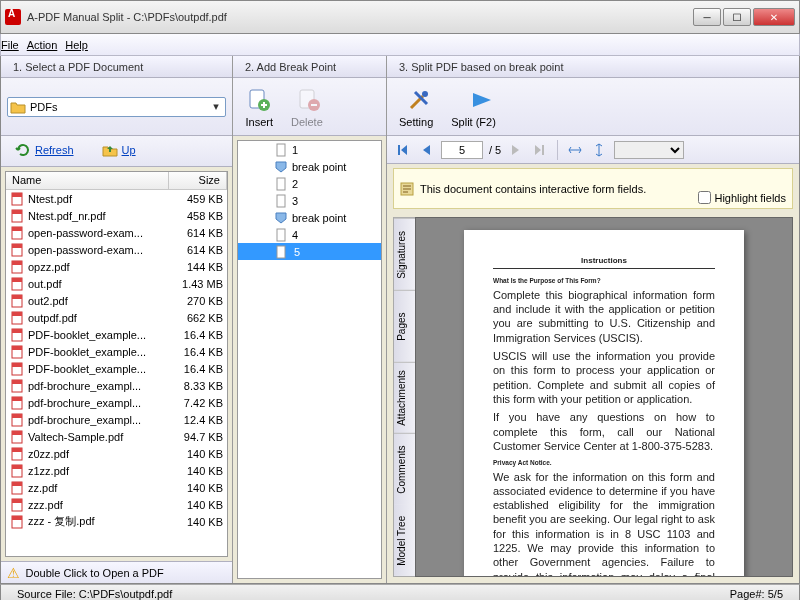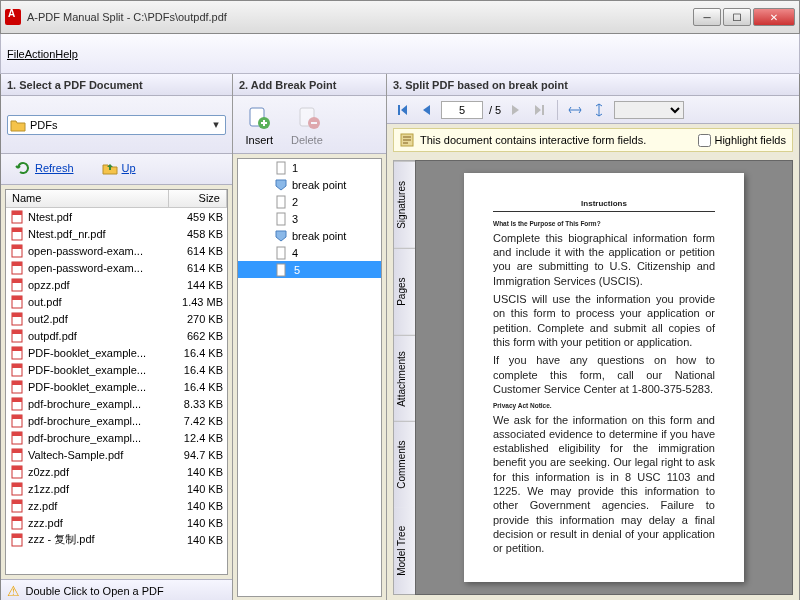--- a/index.html
+++ b/index.html
@@ -6,32 +6,32 @@
 body { background: #d4d0c8; width: 800px; height: 600px; overflow: hidden; }
 
 .titlebar { height: 34px; background: linear-gradient(#f5f5f5, #dcdcdc); border: 1px solid #888; display: flex; align-items: center; padding: 0 4px; }
 .title-icon { width: 16px; height: 16px; background: #c00; border-radius: 2px; margin-right: 6px; position: relative; }
 .title-icon::after { content: "A"; color: #fff; font-weight: bold; position: absolute; left: 3px; top: -1px; font-size: 10px; }
 .titlebar-text { flex: 1; color: #333; }
 .win-btns { display: flex; gap: 2px; }
 .win-btn { width: 28px; height: 18px; background: linear-gradient(#fafafa,#d0d0d0); border: 1px solid #888; border-radius: 2px; display: flex; align-items: center; justify-content: center; font-size: 10px; }
 .win-btn.close { background: linear-gradient(#e88,#c33); color: #fff; width: 42px; }
 
-.menubar { height: 40px; background: linear-gradient(#fbfbff,#eaeaf8); border: 1px solid #b8b8c8; border-top: none; padding: 0 6px; display: flex; align-items: center; gap: 0; }
+.menubar { height: 22px; background: linear-gradient(#fbfbff,#eaeaf8); border: 1px solid #b8b8c8; border-top: none; padding: 0 0; display: flex; align-items: center; gap: 8px; }
 .menubar span { text-decoration: underline; text-underline-offset: 1px; cursor: default; }
 
 .content { display: flex; height: 528px; border: 1px solid #888; border-top: none; background: #ece9d8; }
 
 .panel { display: flex; flex-direction: column; border-right: 1px solid #9a9a9a; min-width: 0; }
 .panel:last-child { border-right: none; }
 .panel1 { width: 232px; min-width: 232px; flex-shrink: 0; }
 .panel2 { width: 154px; min-width: 154px; flex-shrink: 0; }
 .panel3 { flex: 1; min-width: 0; }
 
-.phead { height: 22px; background: linear-gradient(#f6f6ff,#e0e0f0); border-bottom: 1px solid #b0b0c0; font-weight: bold; display: flex; align-items: center; padding: 0 6px; color: #333; }
+.phead { height: 22px; background: linear-gradient(#f6f6ff,#e0e0f0); border-bottom: 1px solid #b0b0c0; font-weight: normal; display: flex; align-items: center; padding: 0 12px; color: #333; }
 
 .toolbar { height: 58px; background: linear-gradient(#f4f4fb,#e6e6f4); border-bottom: 1px solid #b0b0c0; display: flex; align-items: center; gap: 6px; padding: 4px 6px; }
 .toolbtn { display: flex; flex-direction: column; align-items: flex-end; gap: 2px; padding: 2px 6px; border-radius: 3px; min-width: 36px; }
 .toolbtn .ico { width: 28px; height: 28px; display: flex; align-items: center; justify-content: center; }
 .toolbtn .lbl { font-size: 11px; }
 .toolbtn.disabled { opacity: .45; }
 .folder-combo { display: flex; align-items: center; background: #fff; border: 1px solid #7a9cc6; border-radius: 2px; padding: 1px 2px; flex: 1; height: 20px; }
 .folder-combo .fico { width: 16px; height: 16px; margin-right: 4px; }
 .folder-combo .dd { margin-left: auto; width: 14px; text-align: center; color: #333; }
 
@@ -63,21 +63,21 @@
 .tnode.sel { background: #3399ff; color: #fff; }
 .tnode.sel .lbl { background: #3399ff; color: #fff; padding: 0 2px; }
 
 .navbar { height: 28px; background: linear-gradient(#f4f4fb,#e6e6f4); border-bottom: 1px solid #b0b0c0; display: flex; align-items: center; gap: 6px; padding: 0 6px; }
 .navbtn { width: 18px; height: 18px; display: flex; align-items: center; justify-content: center; color: #3878c8; }
 .navbtn.disabled { color: #bbb; }
 .pageinput { width: 42px; height: 18px; border: 1px solid #aaa; text-align: center; background: #fff; }
 .navsep { width: 1px; height: 20px; background: #c0c0d0; margin: 0 2px; }
 
 .msgbar { margin: 4px 6px; background: #fffde8; border: 1px solid #d8d090; padding: 4px 6px; display: flex; align-items: center; gap: 6px; font-size: 10.5px; }
-.msgbar .chk { margin-left: auto; display: flex; align-items: center; gap: 3px; }
+.msgbar .chk { margin-left: auto; display: flex; align-items: center; gap: 3px; margin-top: 18px; }
 
 .pdfview { flex: 1; display: flex; margin: 0 6px 6px 6px; min-height: 0; overflow: hidden; }
 .sidtabs { width: 22px; display: flex; flex-direction: column; background: #e8e8f0; border: 1px solid #aaa; border-right: none; margin-top: 4px; }
 .sidtab { flex: 1; writing-mode: vertical-rl; transform: rotate(180deg); text-align: center; padding: 6px 2px; border-bottom: 1px solid #bbb; font-size: 10px; background: linear-gradient(90deg,#f0f0f6,#dcdce8); position: relative; overflow: hidden; }
 .sidtab:last-child { border-bottom: none; }
 .pdf-scroll { flex: 1; background: #888; border: 1px solid #666; overflow: auto; display: flex; justify-content: center; padding: 12px; margin-top: 4px; }
 .pdf-page { width: 280px; min-height: 360px; background: #fff; box-shadow: 2px 2px 6px rgba(0,0,0,.4); padding: 22px 29px; font-size: 6.5px; color: #222; line-height: 1.3; }
 .pdf-page h4 { text-align: center; font-size: 8px; margin: 4px 0 8px; border-bottom: 1px solid #333; padding-bottom: 2px;}
 .pdf-page h5 { font-size: 6.5px; margin: 6px 0 2px; }
 .pdf-page p { margin-bottom: 4px; text-align: justify; }
@@ -383,20 +383,40 @@
               <rect x="3" y="1" width="8" height="12" fill="#fff" stroke="#999"></rect>
             </svg>
             <span class="lbl">5</span>
           </div>
         </div>
     </div>
   </div>
 
   <div class="panel panel3">
     <div class="phead">3. Split PDF based on break point</div>
+    <div class="toolbar">
+      <div class="toolbtn">
+        <span class="ico">
+          <svg width="26" height="26" viewBox="0 0 26 26">
+              <path stroke="#c08020" stroke-width="3" d="M5 21 17 9"></path>
+              <path stroke="#3868c0" stroke-width="3" d="M9 5 21 17"></path>
+              <circle cx="19" cy="7" r="3" fill="#3868c0"></circle>
+            </svg>
+        </span>
+        <span class="lbl">Setting</span>
+      </div>
+      <div class="toolbtn">
+        <span class="ico">
+          <svg width="26" height="26" viewBox="0 0 26 26">
+              <path fill="#3890e0" d="M4 6v14l18-7z"></path>
+            </svg>
+        </span>
+        <span class="lbl">Split (F2)</span>
+      </div>
+    </div>
 
     <div class="navbar">
       <span class="navbtn">
           <svg width="12" height="12" viewBox="0 0 12 12">
             <path fill="currentColor" d="M2 1h2v10H2zM11 1v10L5 6z"></path>
           </svg>
         </span>
       <span class="navbtn">
           <svg width="10" height="12" viewBox="0 0 10 12">
             <path fill="currentColor" d="M9 1v10L2 6z"></path>

